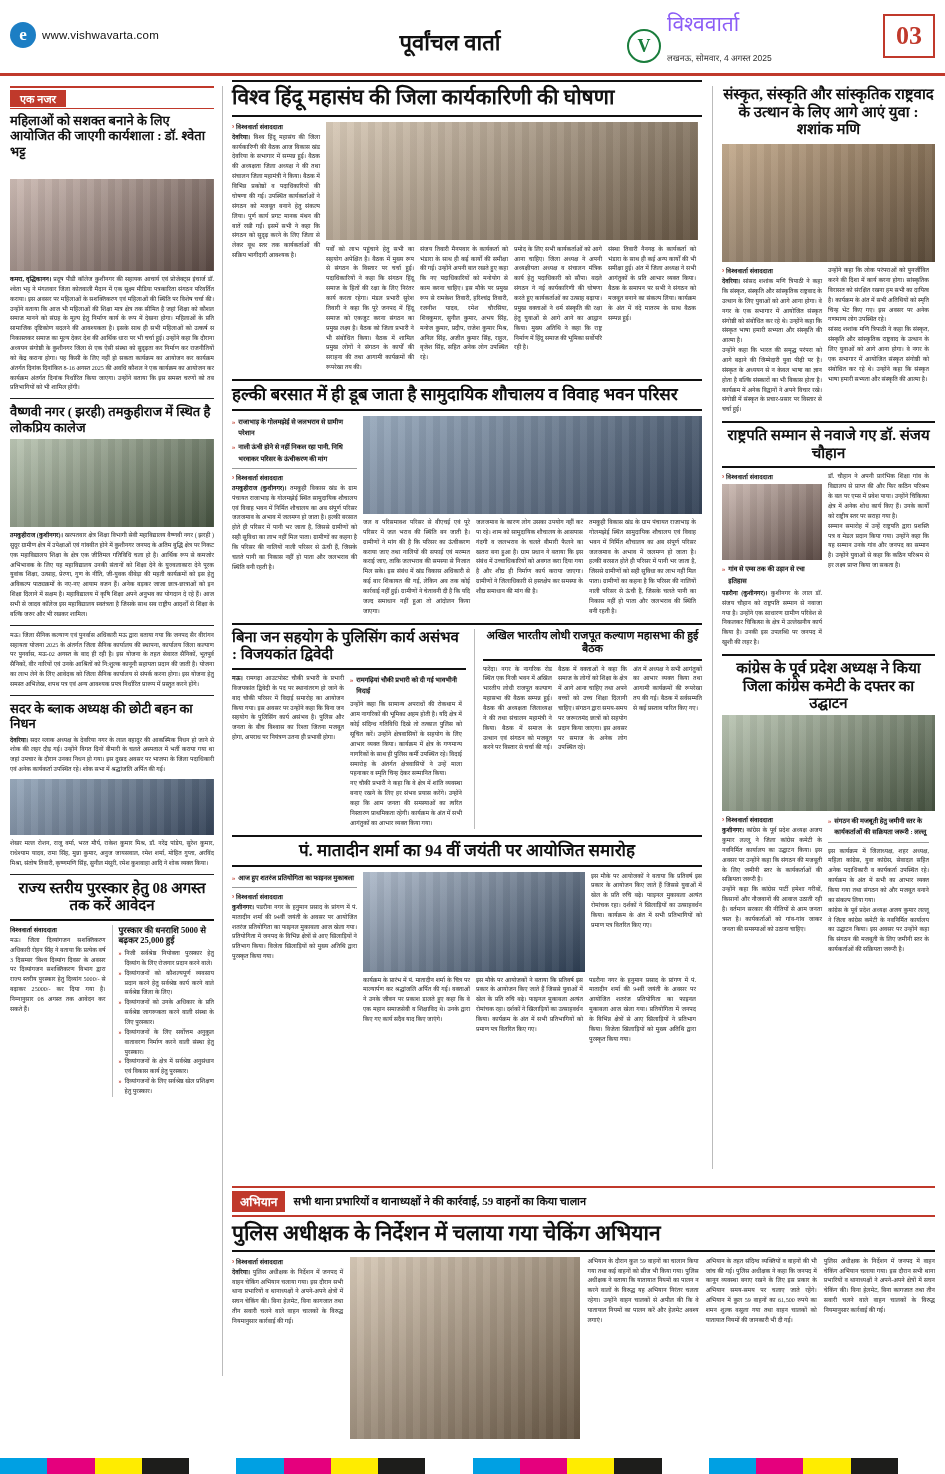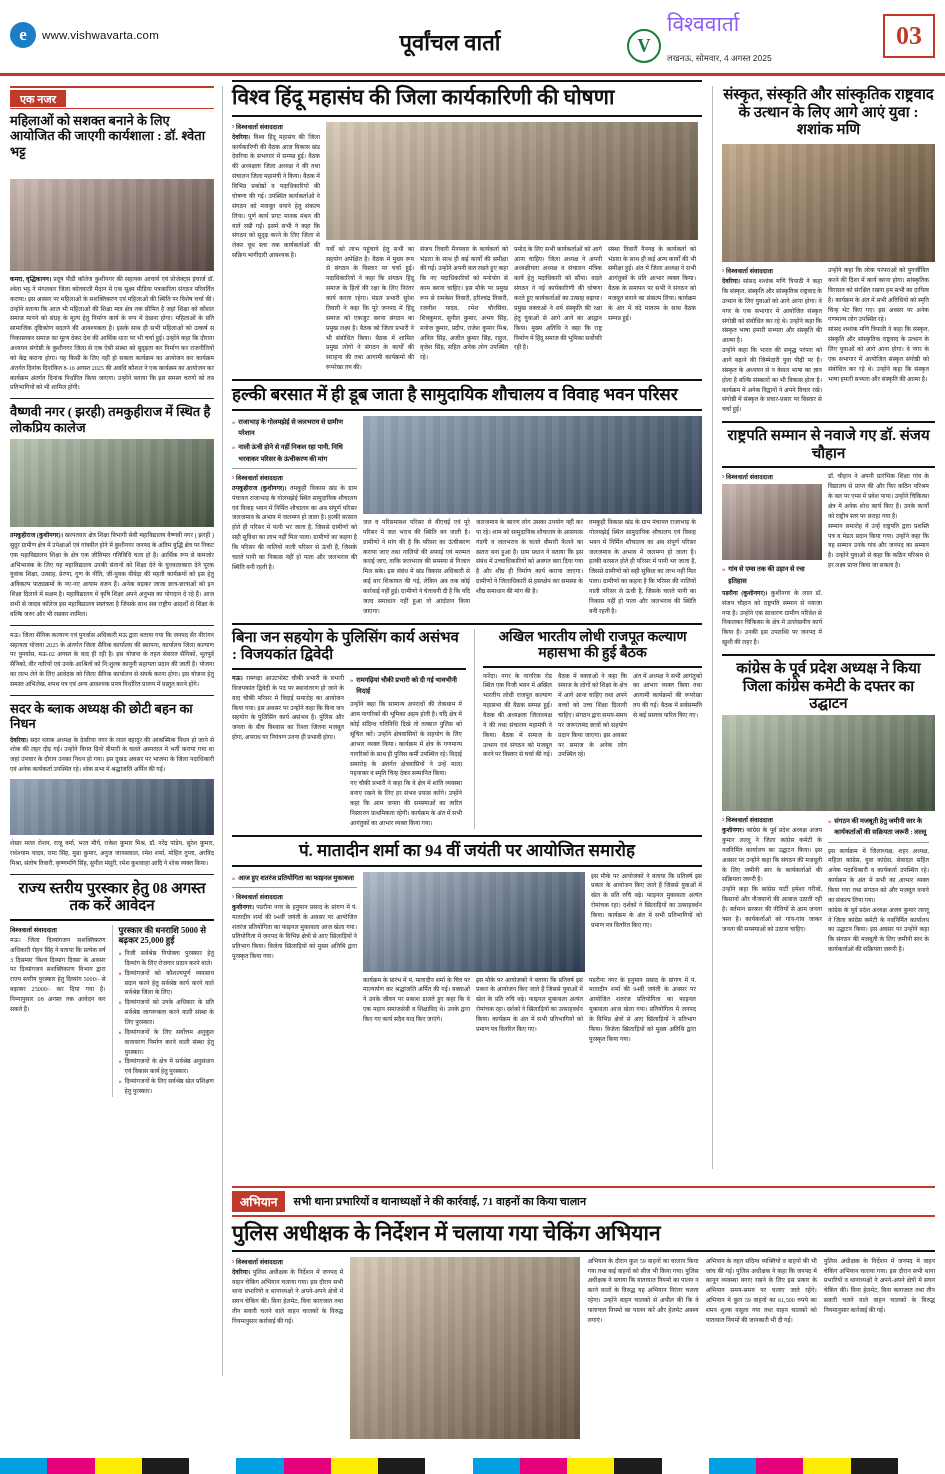--- a/index.html
+++ b/index.html
@@ -286,21 +286,21 @@
               <span class="b">»</span>
               <span>रामगढ़ियां चौकी प्रभारी को दी गई भावभीनी विदाई</span>
             </div>
             <div class="body-txt">उन्होंने कहा कि सामान्य अपराधों की रोकथाम में आम नागरिकों की भूमिका अहम होती है। यदि क्षेत्र में कोई संदिग्ध गतिविधि दिखे तो तत्काल पुलिस को सूचित करें। उन्होंने क्षेत्रवासियों के सहयोग के लिए आभार व्यक्त किया। कार्यक्रम में क्षेत्र के गणमान्य नागरिकों के साथ ही पुलिस कर्मी उपस्थित रहे। विदाई समारोह के अंतर्गत क्षेत्रवासियों ने उन्हें माला पहनाकर व स्मृति चिन्ह देकर सम्मानित किया।</div>
             <div class="body-txt">नए चौकी प्रभारी ने कहा कि वे क्षेत्र में शांति व्यवस्था बनाए रखने के लिए हर संभव प्रयास करेंगे। उन्होंने कहा कि आम जनता की समस्याओं का त्वरित निस्तारण प्राथमिकता रहेगी। कार्यक्रम के अंत में सभी आगंतुकों का आभार व्यक्त किया गया।</div>
           </div>
         </div>
       </div>
       <div class="vrule" style="position:relative;width:1px;background:#bbb;"></div>
       <div style="width:219px;">
-        <div class="hl" style="font-size:14px;text-align:center;margin-bottom:4px;">अखिल भारतीय लोधी राजपूत कल्याण महासभा की हुई बैठक</div>
+        <div class="hl" style="font-size:11px;text-align:center;margin-bottom:4px;">अखिल भारतीय लोधी राजपूत कल्याण महासभा की हुई बैठक</div>
         <div class="hr-blk" style="margin-bottom:4px;"></div>
         <div style="display:flex;gap:6px;">
           <div class="body-txt" style="width:69px;">फरेंदा। नगर के नागरिक रोड स्थित एक निजी भवन में अखिल भारतीय लोधी राजपूत कल्याण महासभा की बैठक सम्पन्न हुई। बैठक की अध्यक्षता जिलाध्यक्ष ने की तथा संचालन महामंत्री ने किया। बैठक में समाज के उत्थान एवं संगठन को मजबूत करने पर विस्तार से चर्चा की गई।</div>
           <div class="body-txt" style="width:69px;">बैठक में वक्ताओं ने कहा कि समाज के लोगों को शिक्षा के क्षेत्र में आगे आना चाहिए तथा अपने बच्चों को उच्च शिक्षा दिलानी चाहिए। संगठन द्वारा समय-समय पर जरूरतमंद छात्रों को सहयोग प्रदान किया जाएगा। इस अवसर पर समाज के अनेक लोग उपस्थित रहे।</div>
           <div class="body-txt" style="width:69px;">अंत में अध्यक्ष ने सभी आगंतुकों का आभार व्यक्त किया तथा आगामी कार्यक्रमों की रूपरेखा तय की गई। बैठक में सर्वसम्मति से कई प्रस्ताव पारित किए गए।</div>
         </div>
       </div>
     </div>
 
     <div class="hr-blk" style="margin:6px 0 4px;"></div>
@@ -409,21 +409,21 @@
         <div class="sep-thin"></div>
         <div class="body-txt">इस कार्यक्रम में जिलाध्यक्ष, शहर अध्यक्ष, महिला कांग्रेस, युवा कांग्रेस, सेवादल सहित अनेक पदाधिकारी व कार्यकर्ता उपस्थित रहे। कार्यक्रम के अंत में सभी का आभार व्यक्त किया गया तथा संगठन को और मजबूत बनाने का संकल्प लिया गया।</div>
         <div class="body-txt">कांग्रेस के पूर्व प्रदेश अध्यक्ष अजय कुमार लल्लू ने जिला कांग्रेस कमेटी के नवनिर्मित कार्यालय का उद्घाटन किया। इस अवसर पर उन्होंने कहा कि संगठन की मजबूती के लिए जमीनी स्तर के कार्यकर्ताओं की सक्रियता जरूरी है।</div>
       </div>
     </div>
   </div>
 
   <div class="col" style="left:232px; top:1186px; width:703px;">
     <div style="display:flex;align-items:center;gap:8px;border-top:2px solid #c0392b;padding-top:3px;">
       <span class="redbar">अभियान</span>
-      <span class="hl hl-sm" style="font-size:11px;">सभी थाना प्रभारियों व थानाध्यक्षों ने की कार्रवाई, 71 वाहनों का किया चालान</span>
+      <span class="hl hl-sm" style="font-size:11px;">सभी थाना प्रभारियों व थानाध्यक्षों ने की कार्रवाई, 59 वाहनों का किया चालान</span>
     </div>
     <div class="hr-red" style="margin:3px 0 4px;"></div>
     <div class="hl hl-xl" style="margin-bottom:4px;">पुलिस अधीक्षक के निर्देशन में चलाया गया चेकिंग अभियान</div>
     <div class="hr-blk" style="margin-bottom:5px;"></div>
     <div style="display:flex;gap:7px;">
       <div style="width:112px;">
         <div class="byline">
           <span class="dot">›</span>
           <span>विश्ववार्ता संवाददाता</span>
         </div>

